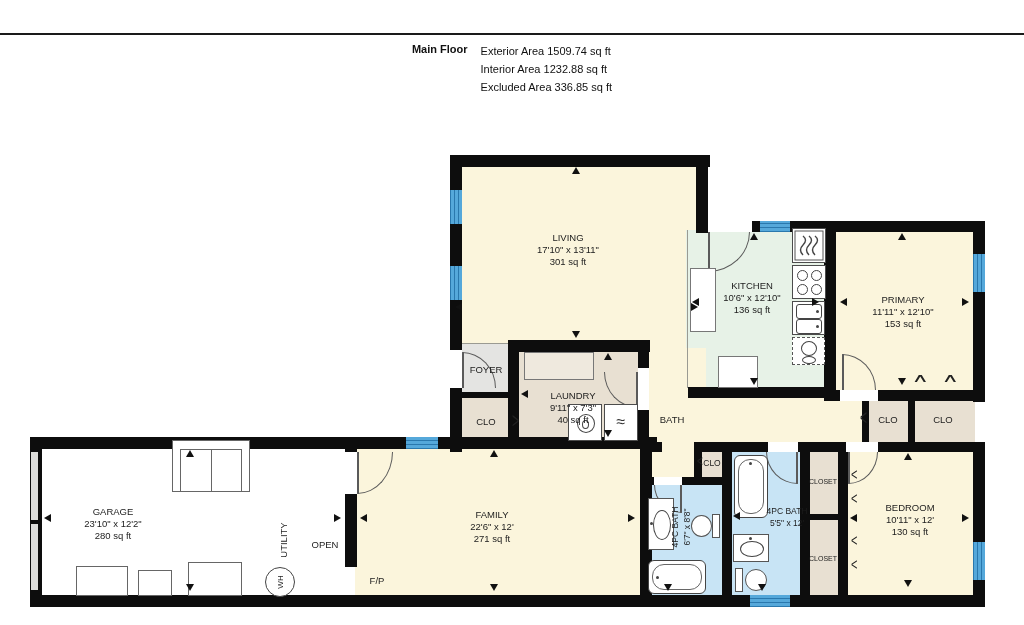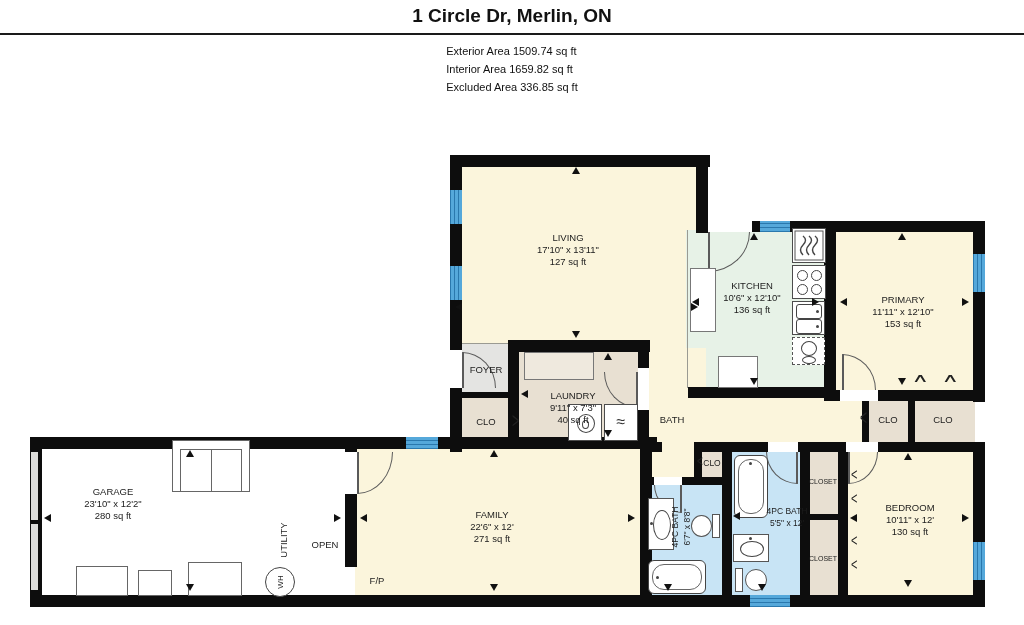--- a/index.html
+++ b/index.html
@@ -37,26 +37,26 @@
   #stats{position:absolute;left:0;right:0;top:42px;display:flex;justify-content:center;gap:13px;font-size:11px;color:#111}
   #stats .lab{font-weight:bold;padding-top:1px}
   #stats .vals div{line-height:18px}
   #wm{position:absolute;left:0;right:0;top:601px;text-align:center;font-size:17px;color:#b8bcbe;letter-spacing:.5px}
 </style>
 </head>
 <body>
 
 <div id="stage">
 
-  <div id="hdr-title">1 Circle Dr, Merlin, ON</div>
   <div id="hdr-rule"></div>
   <div id="stats">
+    <div class="lab">Main Floor</div>
     <div class="vals">
       <div>Exterior Area 1509.74 sq ft</div>
-      <div>Interior Area 1659.82 sq ft</div>
+      <div>Interior Area 1232.88 sq ft</div>
       <div>Excluded Area 336.85 sq ft</div>
     </div>
   </div>
 
   <div class="fill" style="left:455px;top:160px;width:250px;height:190px;background:#fbf5dc"></div>
   <div class="fill" style="left:686px;top:230px;width:140px;height:160px;background:#e7f2e7"></div>
   <div class="fill" style="left:834px;top:230px;width:141px;height:162px;background:#fbf5dc"></div>
   <div class="fill" style="left:460px;top:344px;width:50px;height:50px;background:#e4e4e2"></div>
   <div class="fill" style="left:460px;top:396px;width:50px;height:48px;background:#e8e0d2"></div>
   <div class="fill" style="left:517px;top:350px;width:123px;height:94px;background:#e8e0d2"></div>
@@ -248,38 +248,38 @@
   <div class="ar ar-l" style="left:521px;top:390px"></div>
   <div class="ar ar-d" style="left:604px;top:430px"></div>
   <div class="ar ar-u" style="left:604px;top:353px"></div>
   <div class="ar ar-d" style="left:664px;top:584px"></div>
   <div class="ar ar-d" style="left:758px;top:584px"></div>
   <div class="ar ar-l" style="left:733px;top:512px"></div>
 
   <div class="rl" style="left:568px;top:250px">
     <span>LIVING</span>
     <span>17'10" x 13'11"</span>
-    <span>127 sq ft</span>
+    <span>301 sq ft</span>
   </div>
   <div class="rl" style="left:752px;top:298px">
     <span>KITCHEN</span>
     <span>10'6" x 12'10"</span>
     <span>136 sq ft</span>
   </div>
   <div class="rl" style="left:903px;top:312px">
     <span>PRIMARY</span>
     <span>11'11" x 12'10"</span>
     <span>153 sq ft</span>
   </div>
   <div class="rl" style="left:573px;top:408px">
     <span>LAUNDRY</span>
     <span>9'11" x 7'3"</span>
     <span>40 sq ft</span>
   </div>
-  <div class="rl" style="left:113px;top:504px">
+  <div class="rl" style="left:113px;top:524px">
     <span>GARAGE</span>
     <span>23'10" x 12'2"</span>
     <span>280 sq ft</span>
   </div>
   <div class="rl" style="left:492px;top:527px">
     <span>FAMILY</span>
     <span>22'6" x 12'</span>
     <span>271 sq ft</span>
   </div>
   <div class="rl" style="left:910px;top:520px">

